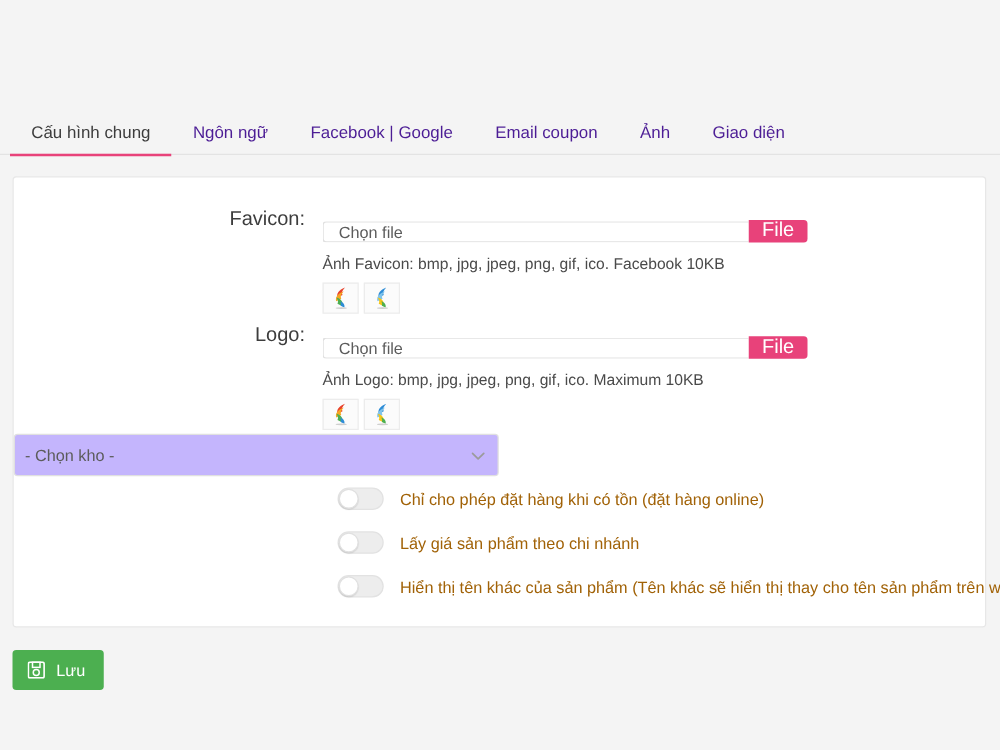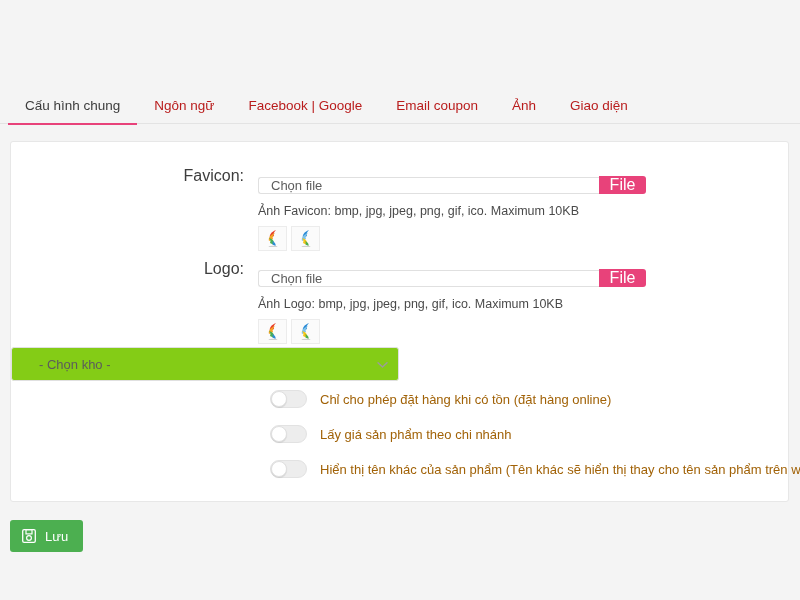--- a/index.html
+++ b/index.html
@@ -31,21 +31,21 @@
     width: 800px;
     height: 40px;
     border-bottom: 1px solid #e3e3e3;
     display: flex;
     align-items: flex-end;
     box-sizing: border-box;
   }
   .tab {
     padding: 0 17px 11px 17px;
     font-size: 13.5px;
-    color: #b91c1c;
+    color: #4c1d95;
     white-space: nowrap;
     line-height: 1;
     cursor: pointer;
     position: relative;
     background: transparent;
     border: none;
     font-family: inherit;
   }
   .tab:first-child { margin-left: 8px; }
   .tab.active {
@@ -153,25 +153,25 @@
   .select-wrap {
     position: relative;
     width: 388px;
     height: 34px;
   }
   select.select {
     width: 100%;
     height: 100%;
     border: 1px solid #e0e0e0;
     border-radius: 3px;
-    background: #84cc16;
+    background: #c4b5fd;
     font-family: inherit;
     font-size: 13px;
     color: #5c5c5c;
-    padding: 0 28px 0 27px;
+    padding: 0 28px 0 8px;
     box-sizing: border-box;
     -webkit-appearance: none;
     -moz-appearance: none;
     appearance: none;
     outline: none;
     cursor: pointer;
   }
   .select-caret {
     position: absolute;
     right: 11px;
@@ -260,21 +260,21 @@
 
   <div class="card">
 
     <div class="form-row" style="left:0; top:18px;">
       <div class="field-label">Favicon:</div>
       <div class="field-body">
         <div class="input-group">
           <input class="text-input" type="text" placeholder="Chọn file" style="">
           <button class="file-btn">File</button>
         </div>
-        <div class="hint">Ảnh Favicon: bmp, jpg, jpeg, png, gif, ico. Maximum 10KB</div>
+        <div class="hint">Ảnh Favicon: bmp, jpg, jpeg, png, gif, ico. Facebook 10KB</div>
         <div class="thumbs">
           <div class="thumb">
             <svg width="20" height="19" viewBox="0 0 20 19">
               <path d="M13 1 C8 3 6 6 7 9 L11 7 C10 5 11 3 13 1 Z" fill="#e8412a"></path>
               <path d="M12 4 C7 6 5 9 6 12 L10 10 C9 8 10 6 12 4 Z" fill="#f5a623"></path>
               <path d="M6 9 C10 10 12 13 11 16 L7 14 C8 12 7 10 6 9 Z" fill="#4caf50"></path>
               <path d="M9 12 C12 13 13 15 12.5 17 L9.5 15.5 C10 14 9.6 13 9 12 Z" fill="#2d8cd6"></path>
               <ellipse cx="10" cy="17.4" rx="4.5" ry="0.7" fill="#cfcfcf"></ellipse>
             </svg>
           </div>

